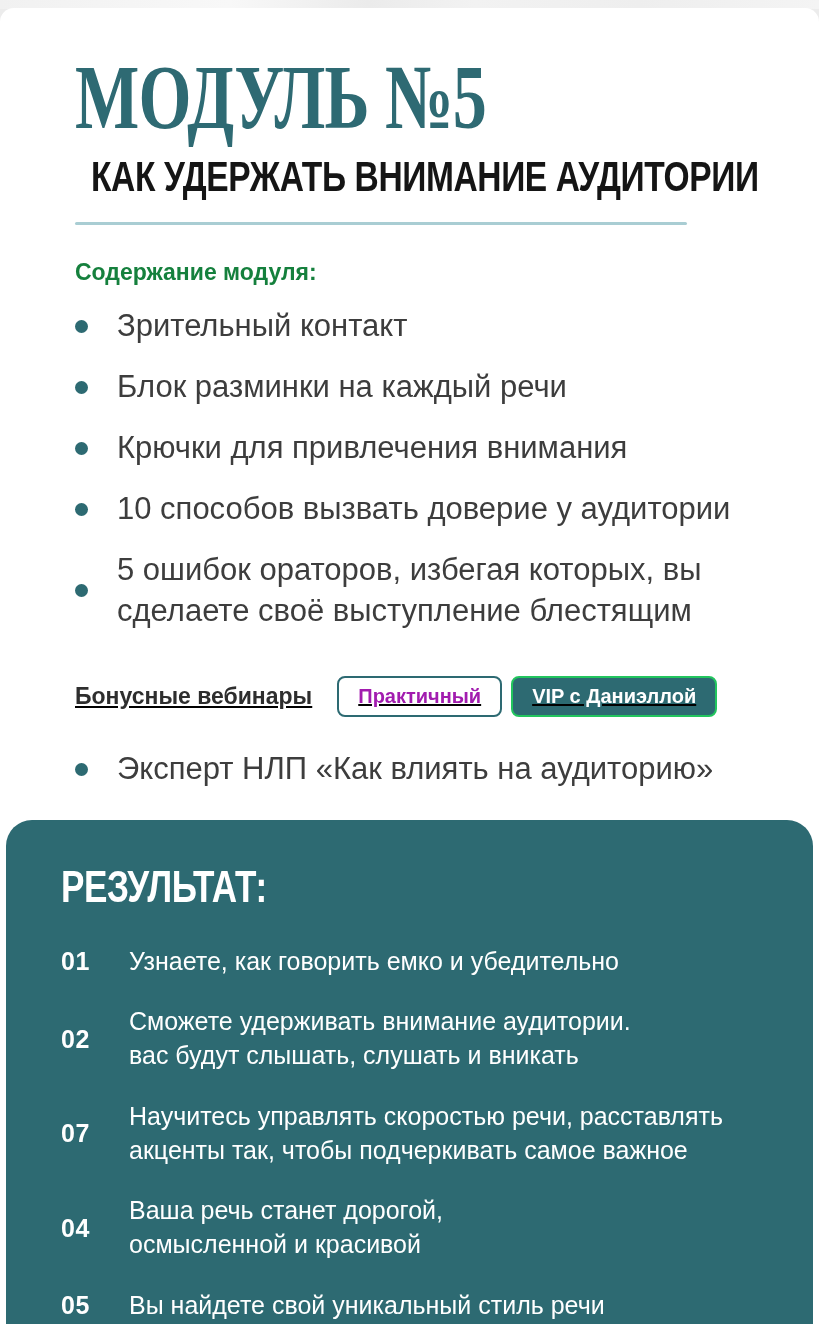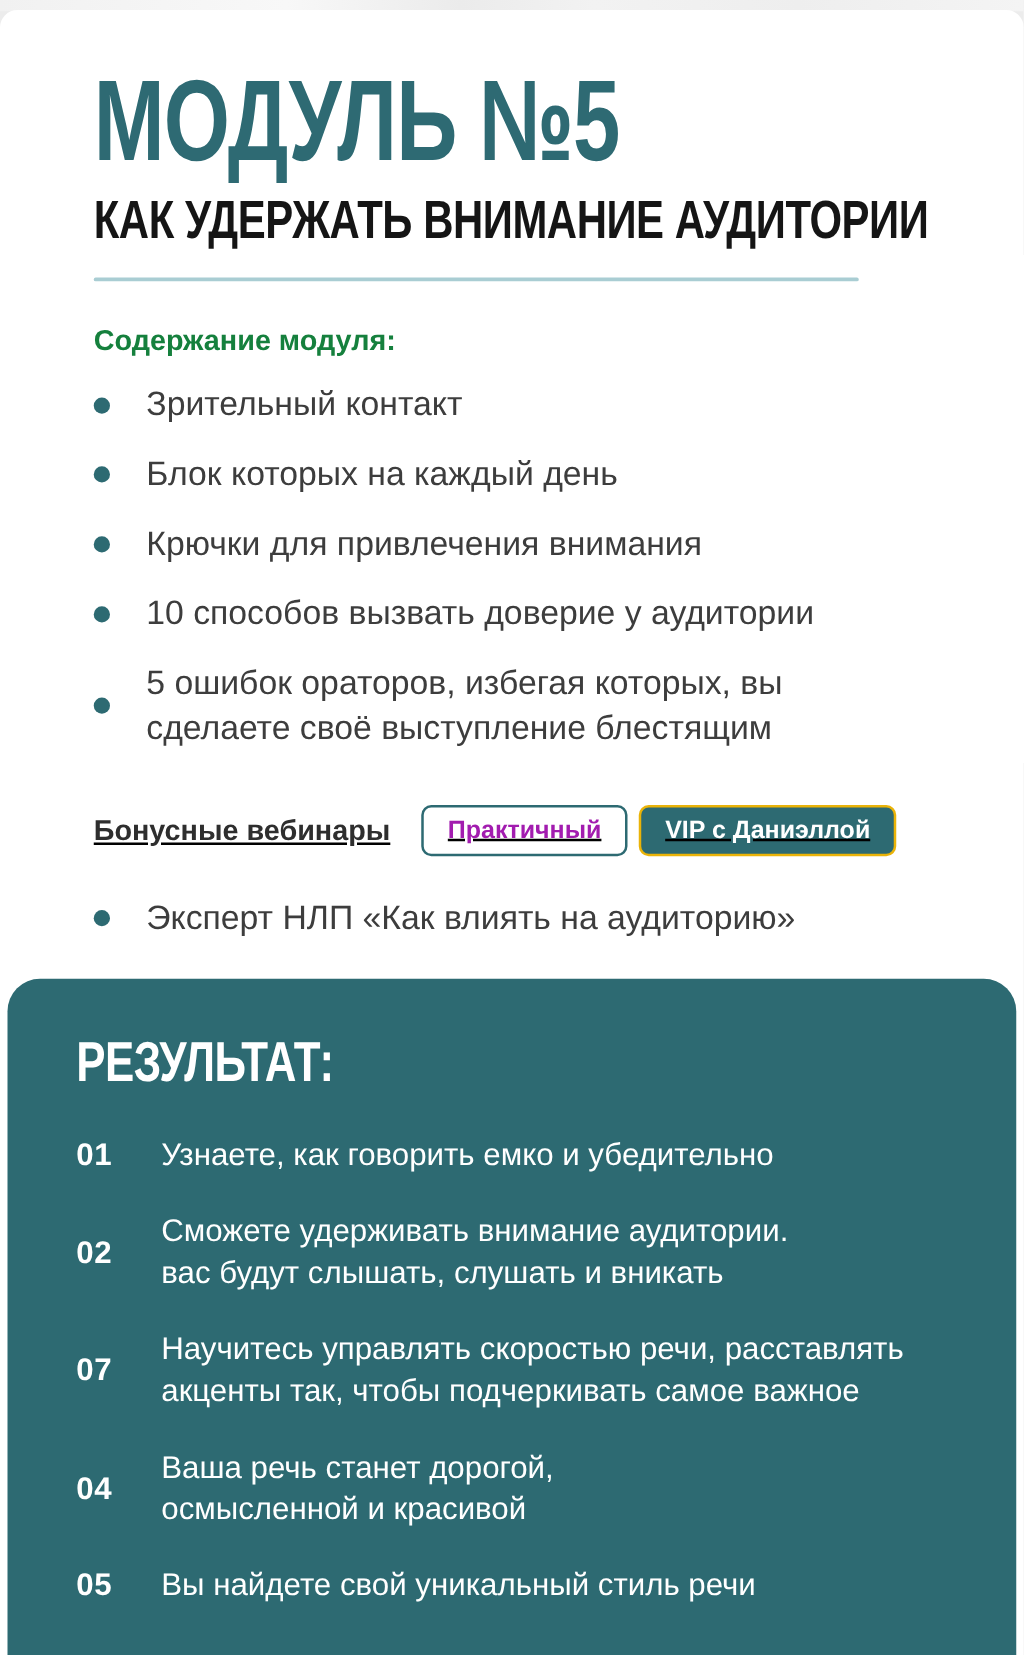--- a/index.html
+++ b/index.html
@@ -17,49 +17,49 @@
     position:absolute; top:8px; left:0; right:0; bottom:0;
     background:#ffffff; border-radius:14px 14px 0 0;
     display:flex; flex-direction:column;
   }
   .content { padding:46px 40px 0 75px; }
 
   .condense  { display:inline-block; transform:scaleX(0.74); transform-origin:0 50%; letter-spacing:-1px; white-space:nowrap; }
   .condense2 { display:inline-block; transform:scaleX(0.78); transform-origin:0 50%; letter-spacing:-0.5px; white-space:nowrap; }
 
   .module-title {
-    font-size:92px; line-height:0.95; font-weight:bold; color:#2e6a73; margin:0;
+    font-size:92px; line-height:0.95; font-weight:bold; color:#2e6a73; margin:0;font-family:Liberation Serif, serif;
   }
   .module-subtitle {
-    margin-top:14px; font-size:43px; line-height:1.0; font-weight:bold; color:#151515;
+    margin-top:14px; font-size:43px; line-height:1.0; font-weight:bold; color:#151515;margin-left:16px;
   }
   .divider {
     margin-top:24px; width:612px; height:3px; background:#a9cdd3; border-radius:2px;
   }
 
   .content-heading { margin-top:34px; font-size:23px; font-weight:bold; color:#15803d; }
 
   .bullet-list { margin-top:18px; }
   .bullet-item {
     display:flex; align-items:center; margin-top:20px;
-    font-size:27px; color:#3d3d3d; line-height:1.32; white-space:pre-line;
+    font-size:31px; color:#3d3d3d; line-height:1.32; white-space:pre-line;
   }
   .dot {
     width:13px; height:13px; border-radius:50%; background:#2d6a72;
     flex-shrink:0; margin-right:29px;
   }
 
   .bonus-row { margin-top:44px; display:flex; align-items:center;text-decoration:underline; }
   .bonus-label { font-size:23px; font-weight:bold; color:#2e2e2e; margin-right:16px; }
   .badge {
     font-size:20px; font-weight:bold; border-radius:8px; padding:7px 19px;
     margin-left:9px; white-space:nowrap;
   }
   .badge-outline { background:#ffffff; color:#a21caf; border:2px solid #2d6a72; }
-  .badge-filled  { background:#2d6a72; color:#ffffff; border:2px solid #eab308; }
+  .badge-filled  { background:#2d6a72; color:#ffffff; border:2px solid #22c55e; }
 
   .bonus-bullet { margin-top:32px; }
 
   .results-panel {
     margin:30px 6px 0 6px; flex:1;
     background:#2d6a72; border-radius:26px 26px 0 0;
     padding:44px 48px 20px 55px; box-sizing:border-box; color:#ffffff;
   }
   .results-heading { font-size:45px; font-weight:bold; margin:0 0 36px 0; line-height:1; }
   .result-row { display:flex; align-items:center; margin-bottom:27px; }
@@ -85,21 +85,21 @@
 
     <div class="content-heading">Содержание модуля:</div>
 
     <div class="bullet-list">
       <div class="bullet-item">
         <span class="dot"></span>
         <span>Зрительный контакт</span>
       </div>
       <div class="bullet-item">
         <span class="dot"></span>
-        <span>Блок которых на каждый день</span>
+        <span>Блок разминки на каждый речи</span>
       </div>
       <div class="bullet-item">
         <span class="dot"></span>
         <span>Крючки для привлечения внимания</span>
       </div>
       <div class="bullet-item">
         <span class="dot"></span>
         <span>10 способов вызвать доверие у аудитории</span>
       </div>
       <div class="bullet-item">

